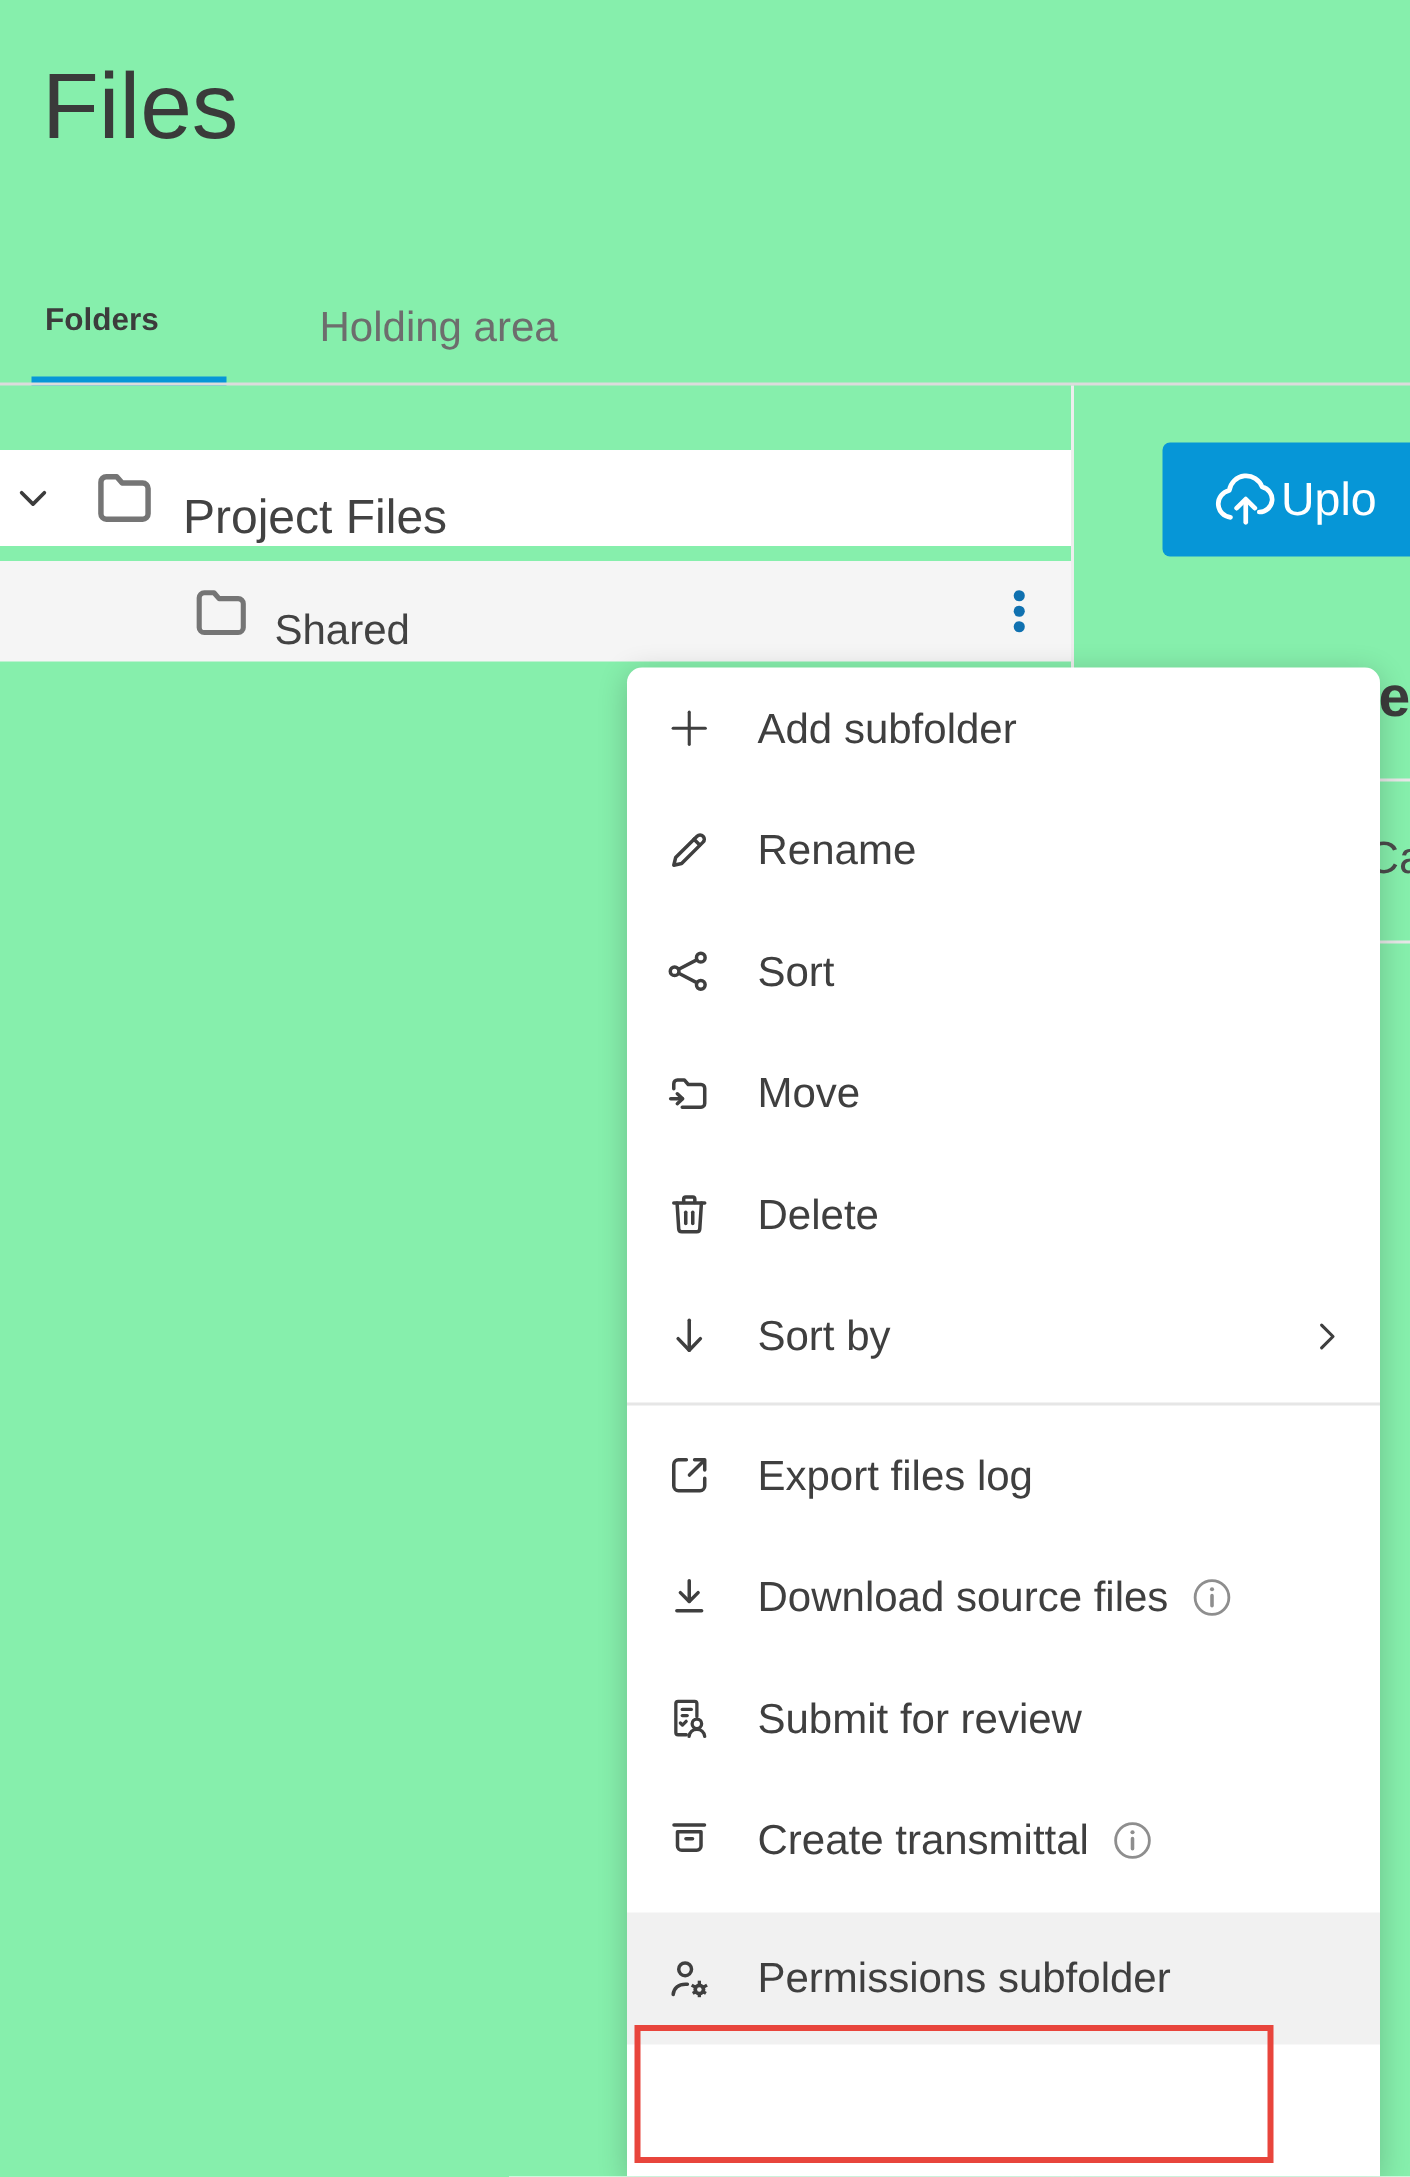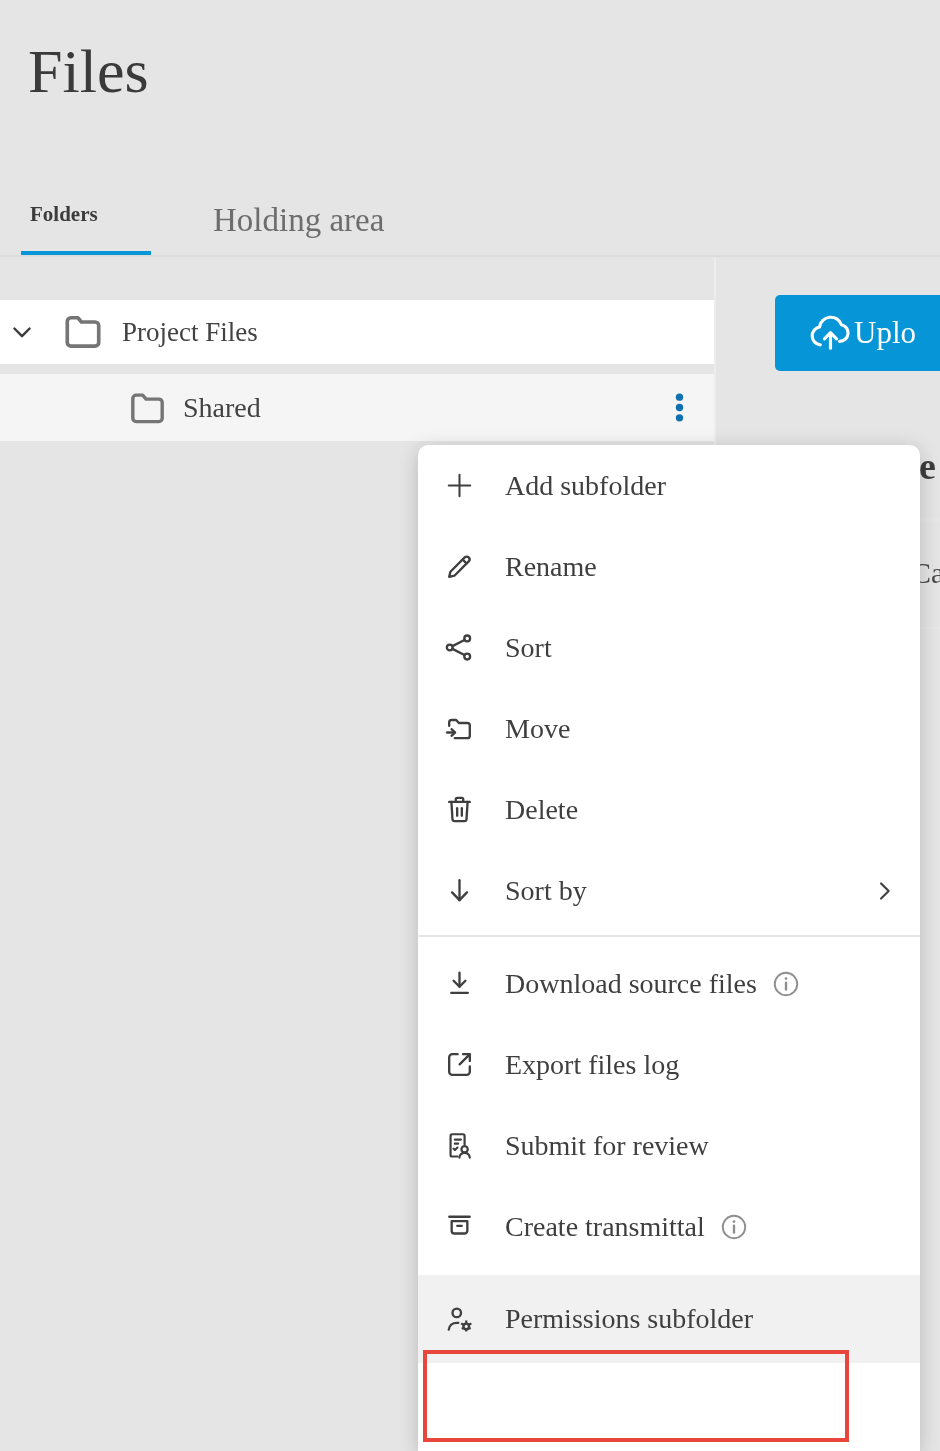--- a/index.html
+++ b/index.html
@@ -1,37 +1,37 @@
 <!DOCTYPE html>
 <html><head>
 <meta charset="utf-8">
 <style>
   html,body{margin:0;padding:0;background:#fff;}
-  .screen{position:relative;width:940px;height:1451px;background:#e5e5e5;overflow:hidden;
-          font-family:Liberation Serif, serif;color:#3c3c3c;}
+  .screen{position:relative;width:940px;height:1451px;background:#86efac;overflow:hidden;
+          font-family:Liberation Sans, sans-serif;color:#3c3c3c;}
   svg{display:block;}
 
   
   .page-title{position:absolute;left:28px;top:36px;font-size:62px;font-weight:400;color:#3a3a3a;}
 
   
   .tab-folders{position:absolute;left:30px;top:202px;font-size:21px;font-weight:bold;color:#3c3c3c;cursor:pointer;}
-  .tab-holding{position:absolute;left:213px;top:202px;font-size:33px;color:#6d6d6d;cursor:pointer;}
+  .tab-holding{position:absolute;left:213px;top:202px;font-size:28px;color:#6d6d6d;cursor:pointer;}
   .tab-underline{position:absolute;left:21px;top:251px;width:130px;height:6px;background:#0696d7;}
   .tabs-divider{position:absolute;left:0;top:255px;width:940px;height:2px;background:#dcdcdc;}
   .vdivider{position:absolute;left:714px;top:257px;width:2px;height:1194px;background:#ededed;}
 
   
   .row-project{position:absolute;left:0;top:300px;width:714px;height:64px;background:#fff;}
   .row-shared{position:absolute;left:0;top:374px;width:714px;height:67px;background:#f5f5f5;}
   .tree-chevron{position:absolute;left:8px;top:18px;}
   .folder-ico-1{position:absolute;left:60px;top:8px;}
   .folder-ico-2{position:absolute;left:126px;top:12px;}
-  .tree-label-1{position:absolute;left:122px;top:0;line-height:64px;font-size:27px;color:#424242;}
-  .tree-label-2{position:absolute;left:183px;top:0;line-height:67px;font-size:28px;color:#424242;}
+  .tree-label-1{position:absolute;left:122px;top:12px;line-height:64px;font-size:32px;color:#424242;}
+  .tree-label-2{position:absolute;left:183px;top:12px;line-height:67px;font-size:28px;color:#424242;}
   .kebab{position:absolute;left:661px;top:15px;cursor:pointer;}
 
   
   .upload-btn{position:absolute;left:775px;top:295px;width:200px;height:76px;background:#0696d7;
               border-radius:5px;display:flex;align-items:center;cursor:pointer;}
   .upload-btn .lbl{font-size:31px;color:#fff;}
   .upload-btn svg{margin-left:32px;}
 
   
   .rp-heading{position:absolute;left:919px;top:444px;font-size:38px;font-weight:bold;color:#3c3c3c;}
@@ -160,39 +160,39 @@
       <svg class="chev-right" width="28" height="28" viewBox="0 0 24 24" fill="none" stroke="#3f3f3f" stroke-width="1.8" stroke-linecap="round" stroke-linejoin="round">
           <path d="M9.5 5.5L16 12l-6.5 6.5"></path>
         </svg>
     </div>
 
     <div class="menu-sep"></div>
 
 
     <div class="menu-item">
       <svg width="33" height="33" viewBox="0 0 24 24" fill="none" stroke="#3f3f3f" stroke-width="1.7" stroke-linecap="round" stroke-linejoin="round">
+          <path d="M14.6 4.5h4.9v4.9"></path>
+          <path d="M19.2 4.8l-7.1 7.1"></path>
+          <path d="M19.5 13.4v3.8a2.3 2.3 0 01-2.3 2.3H6.8a2.3 2.3 0 01-2.3-2.3V6.8a2.3 2.3 0 012.3-2.3h3.8"></path>
+        </svg>
+      <span class="lbl">Export files log</span>
+    </div>
+
+    <div class="menu-item">
+      <svg width="33" height="33" viewBox="0 0 24 24" fill="none" stroke="#3f3f3f" stroke-width="1.7" stroke-linecap="round" stroke-linejoin="round">
           <path d="M12 4.2v10"></path>
           <path d="M7.7 10l4.3 4.3L16.3 10"></path>
           <path d="M6 18.8h12"></path>
         </svg>
       <span class="lbl">Download source files</span>
       <svg class="info-ico" width="30" height="30" viewBox="0 0 24 24" fill="none" stroke="#8e8e8e" stroke-width="1.5" stroke-linecap="round">
           <circle cx="12" cy="12" r="9"></circle>
           <path d="M12 11v5.4" stroke-width="1.9"></path>
           <circle cx="12" cy="7.6" r="1.1" fill="#8e8e8e" stroke="none"></circle>
         </svg>
-    </div>
-
-    <div class="menu-item">
-      <svg width="33" height="33" viewBox="0 0 24 24" fill="none" stroke="#3f3f3f" stroke-width="1.7" stroke-linecap="round" stroke-linejoin="round">
-          <path d="M14.6 4.5h4.9v4.9"></path>
-          <path d="M19.2 4.8l-7.1 7.1"></path>
-          <path d="M19.5 13.4v3.8a2.3 2.3 0 01-2.3 2.3H6.8a2.3 2.3 0 01-2.3-2.3V6.8a2.3 2.3 0 012.3-2.3h3.8"></path>
-        </svg>
-      <span class="lbl">Export files log</span>
     </div>
 
     <div class="menu-item">
       <svg width="33" height="33" viewBox="0 0 24 24" fill="none" stroke="#3f3f3f" stroke-width="1.6" stroke-linecap="round" stroke-linejoin="round">
           <path d="M10.6 20H6.6a1.1 1.1 0 01-1.1-1.1V4.9a1.1 1.1 0 011.1-1.1h8a1.1 1.1 0 011.1 1.1v6.2"></path>
           <path d="M8.6 7.7h4.4"></path>
           <path d="M8.6 10.7h2.4"></path>
           <path d="M7.7 14.3l1 1 1.8-1.8"></path>
           <circle cx="15.7" cy="14.7" r="2.3"></circle>
           <path d="M11.9 20.8c.3-2.1 1.8-3.4 3.8-3.4s3.5 1.3 3.8 3.4"></path>

